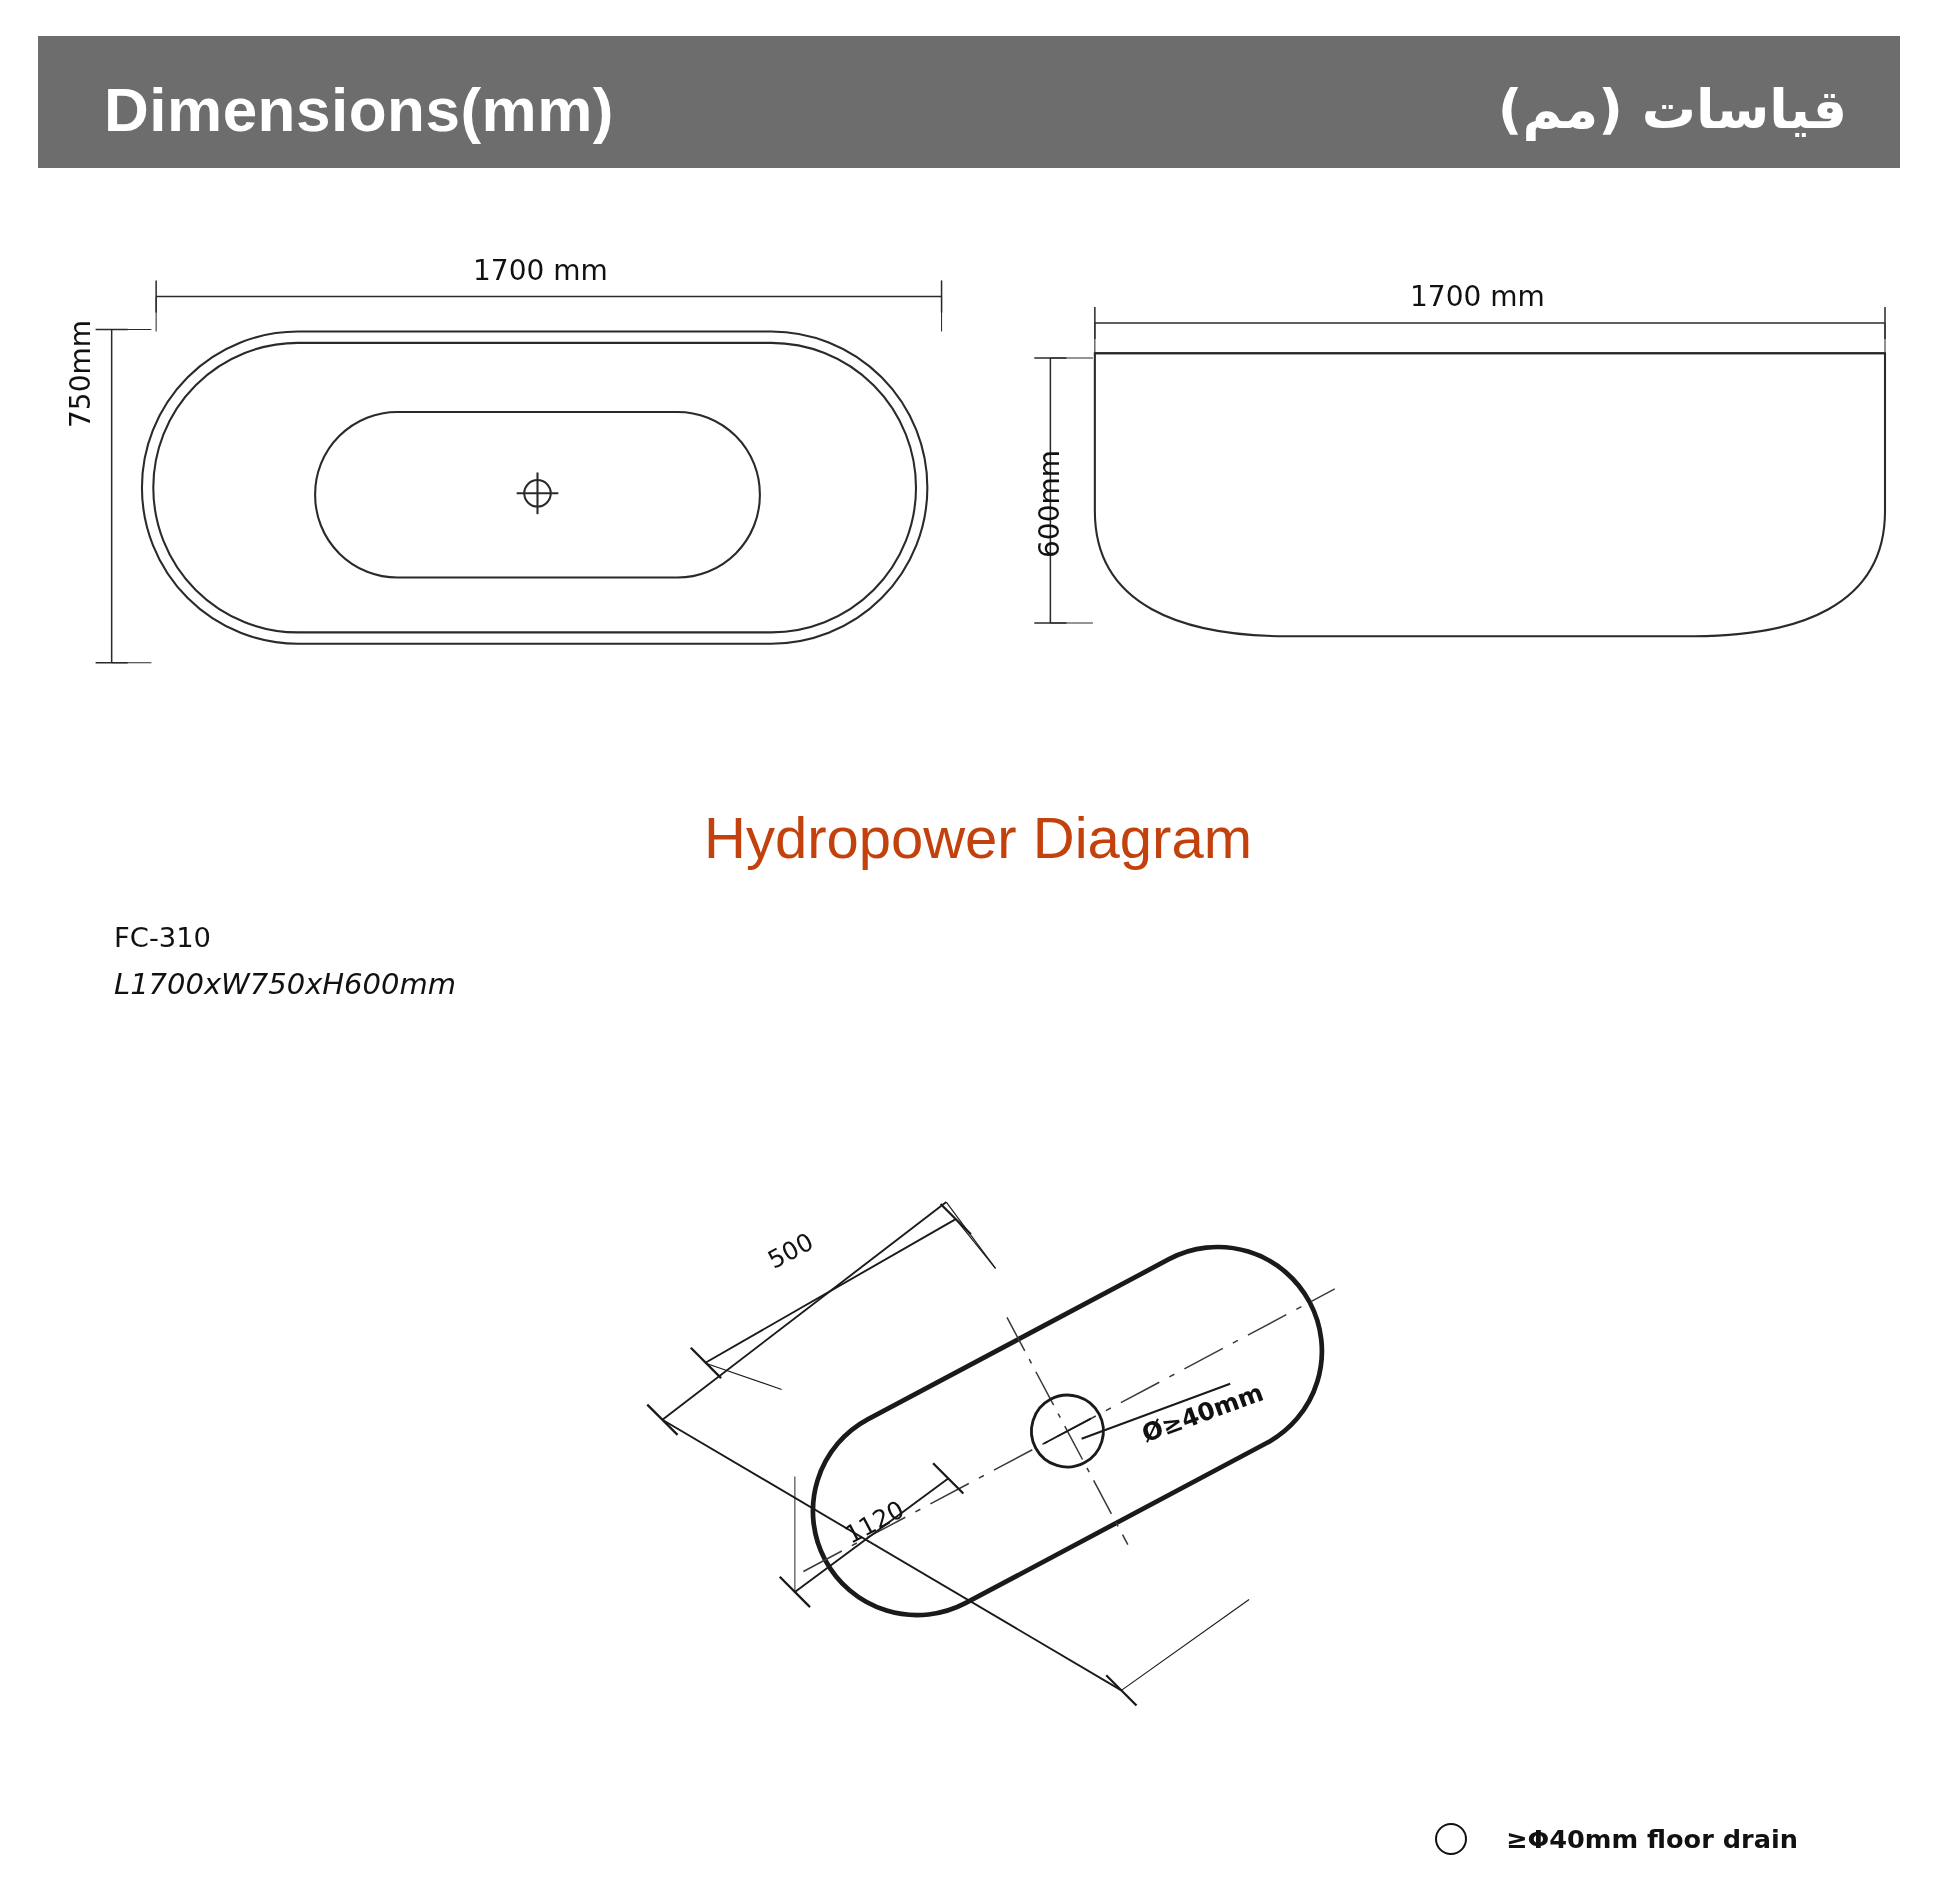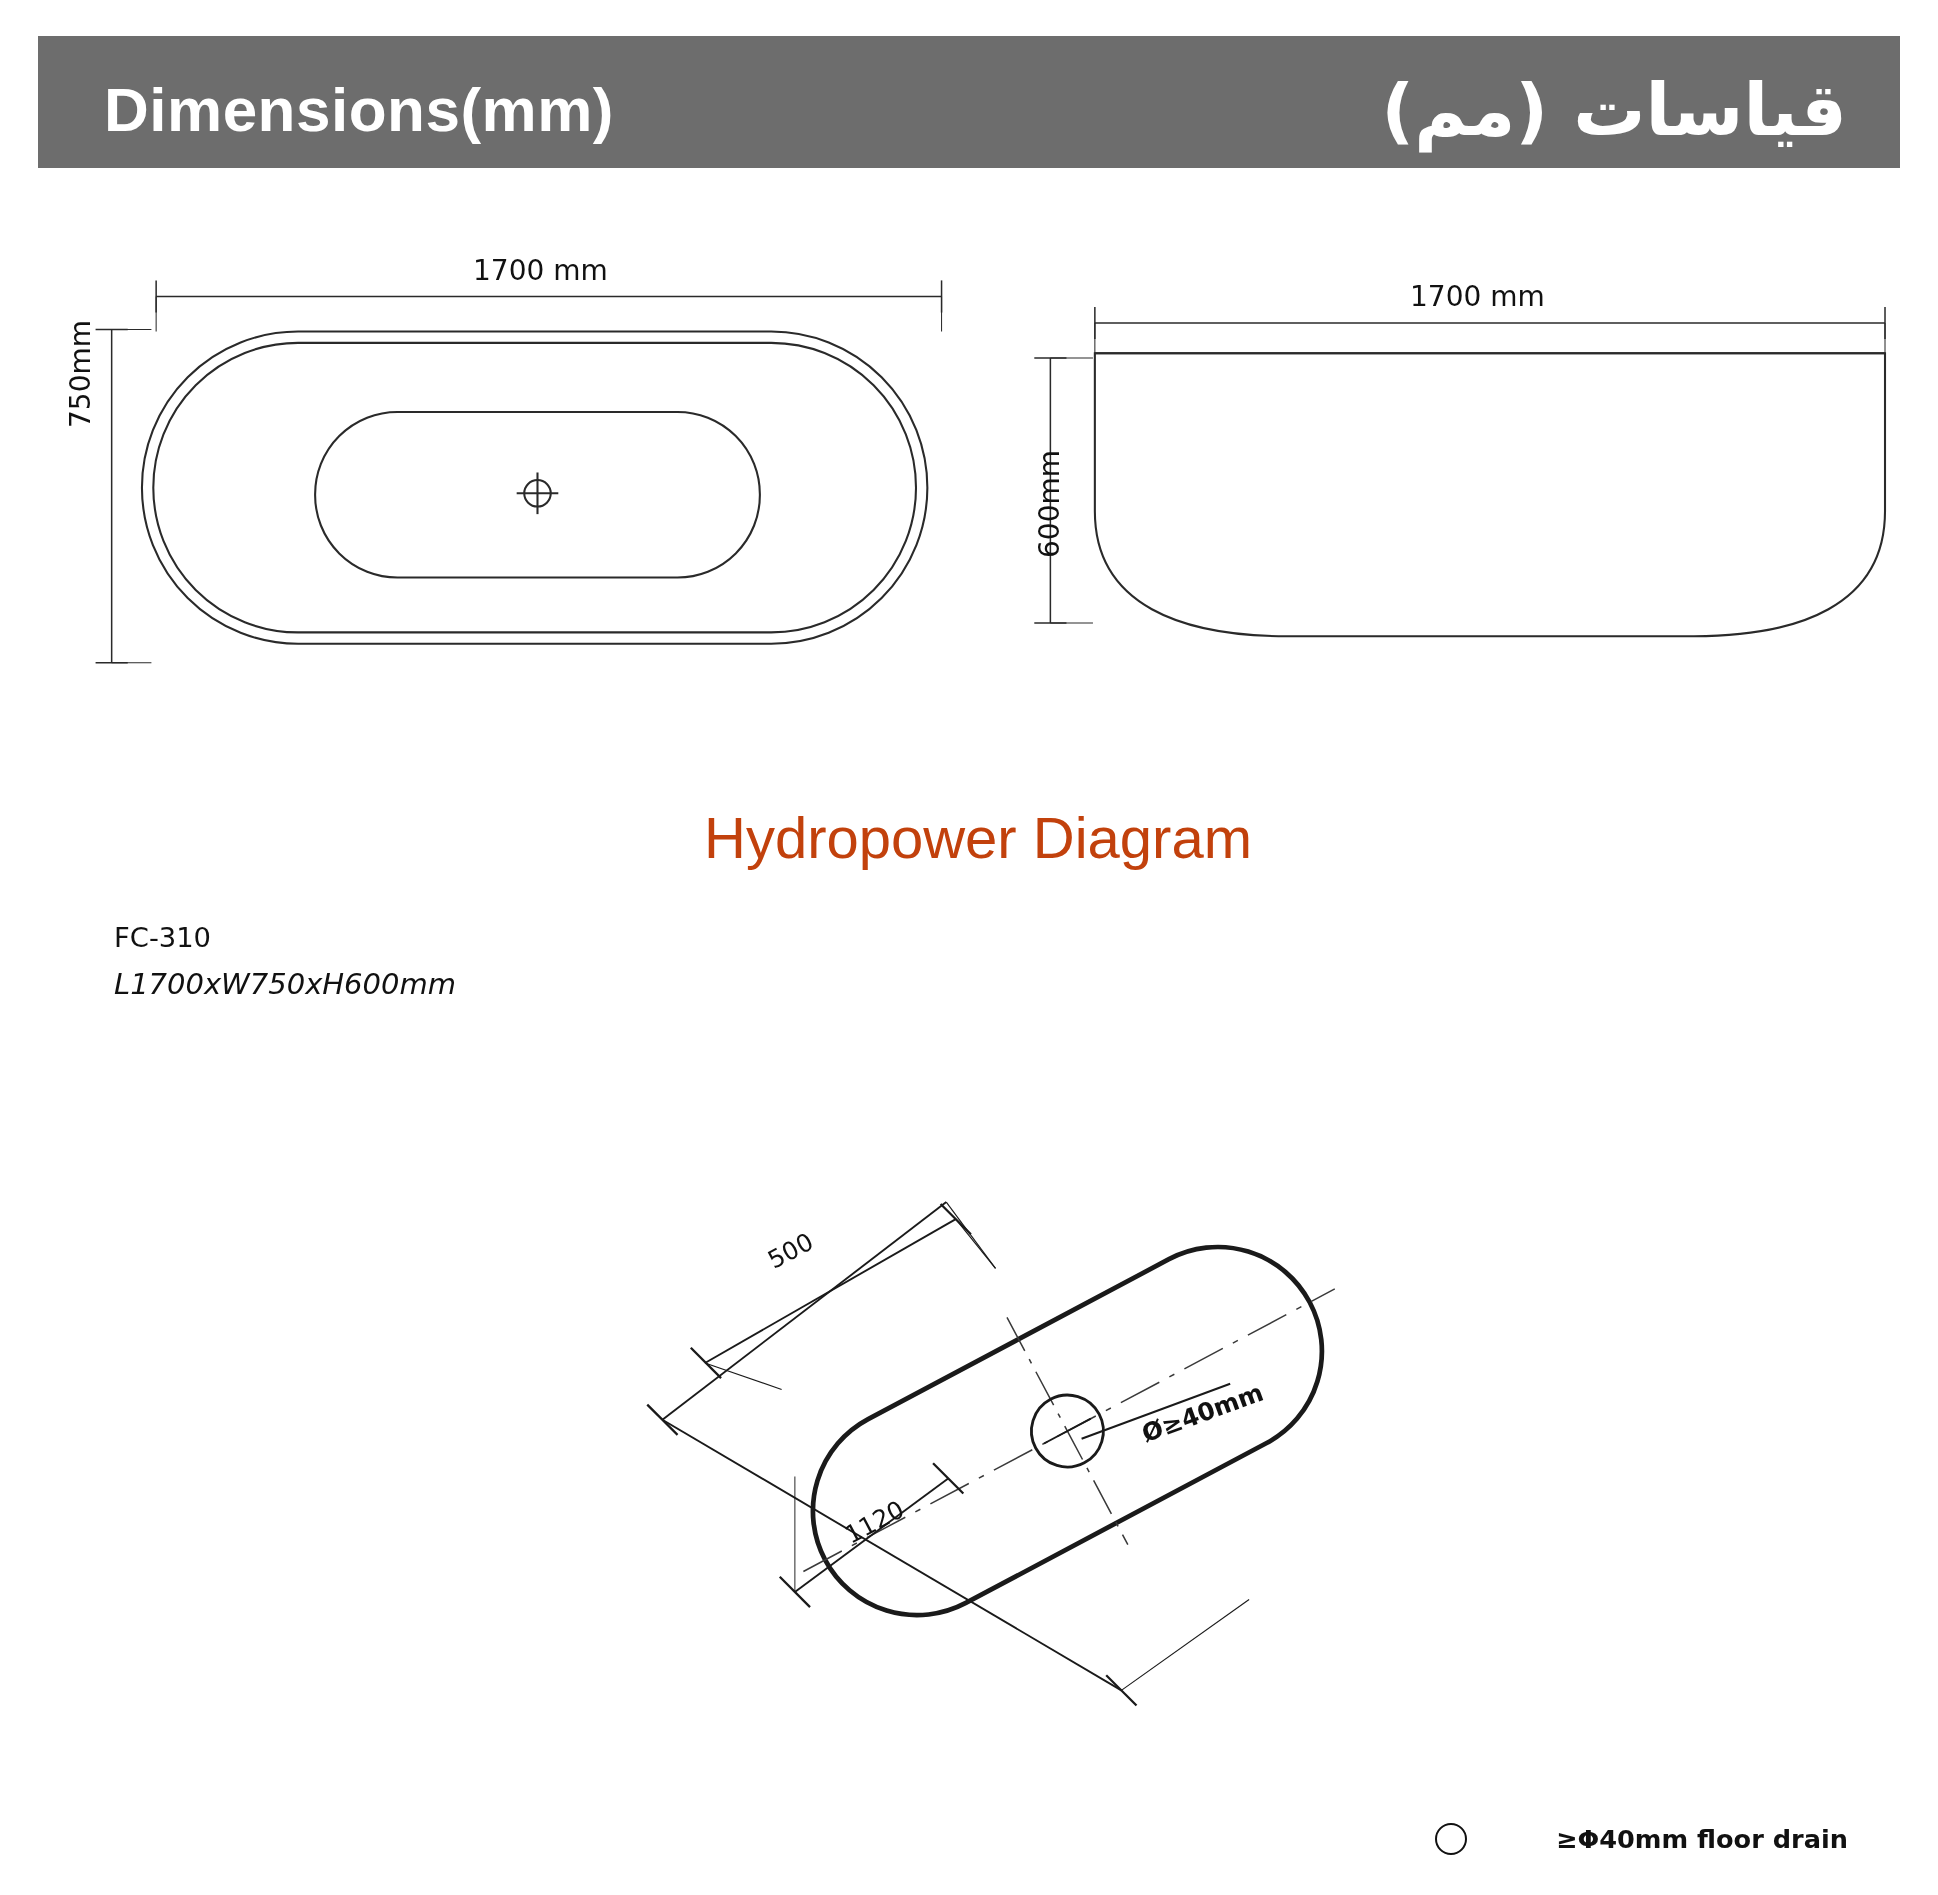--- a/index.html
+++ b/index.html
@@ -33,21 +33,21 @@
   .header-title-en {
     color: #ffffff;
     font-size: 62px;
     font-weight: bold;
     letter-spacing: 0.5px;
     line-height: 1;
     font-family: "Liberation Sans", sans-serif;
   }
   .header-title-ar {
     color: #ffffff;
-    font-size: 72px;
+    font-size: 54px;
     font-weight: bold;
     line-height: 1;
     direction: rtl;
     font-family: "DejaVu Sans", sans-serif;
   }
 
   
   .drawing-layer {
     position: absolute;
     left: 0;
@@ -132,21 +132,21 @@
     transform: rotate(-20deg);
     transform-origin: left top;
   }
 
   .legend {
     position: absolute;
     left: 1435px;
     top: 1823px;
     display: flex;
     align-items: center;
-    gap: 89px;
+    gap: 39px;
   }
   .legend-circle {
     width: 32px;
     height: 32px;
     border: 2.8px solid #111111;
     border-radius: 50%;
     box-sizing: border-box;
   }
   .legend-text {
     font-size: 25.6px;

